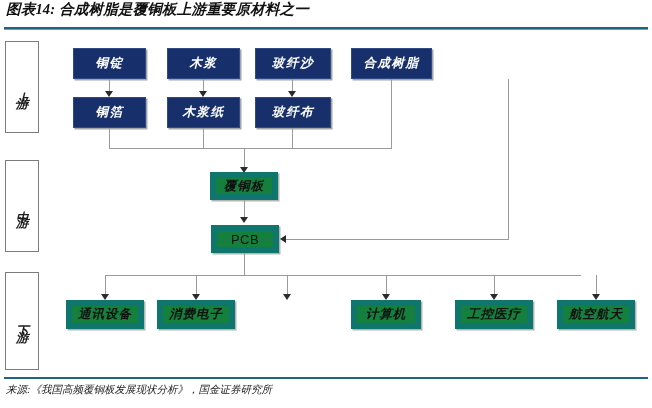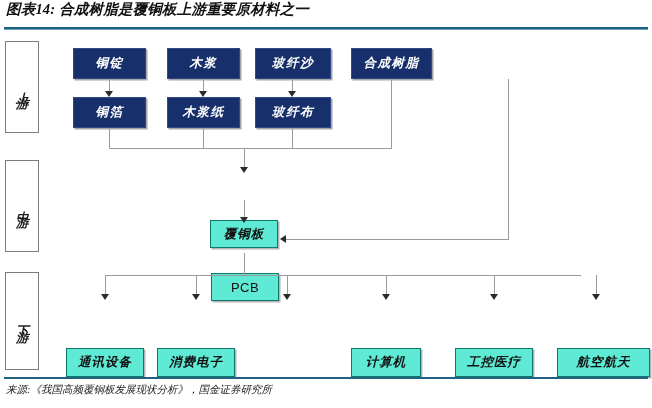--- a/index.html
+++ b/index.html
@@ -73,26 +73,25 @@
     box-shadow:1.5px 1.5px 0 rgba(150,150,150,.85);
   }
   .nbox span{
     color:#ffffff;font-size:12.5px;font-weight:bold;
     font-style:italic;letter-spacing:1.5px;white-space:nowrap;
   }
 
   
   .wbox{
     position:absolute;
-    background:#5eead4;
-    border:1px solid #0f766e;
+    background:#15803d;
+    border:6px solid #0f766e;
     box-sizing:border-box;
     display:flex;align-items:center;justify-content:center;
     box-shadow:1.5px 1.5px 0 rgba(150,150,150,.7);
-    margin-top:48px;
   }
   .wbox span{
     color:#111111;font-size:12.5px;
     font-style:italic;font-weight:bold;
     letter-spacing:1px;white-space:nowrap;
   }
   .wbox.latin span{font-style:normal;font-family:"Liberation Sans",sans-serif;font-weight:normal;font-size:13px;letter-spacing:0.5px;}
 
   
   .vline{position:absolute;width:1px;background:#9a9a9a;}
@@ -210,20 +209,20 @@
   </div>
   <div class="wbox" style="left:157px;top:300px;width:78px;height:29px;">
     <span>消费电子</span>
   </div>
   <div class="wbox" style="left:351px;top:300px;width:70px;height:29px;">
     <span>计算机</span>
   </div>
   <div class="wbox" style="left:455px;top:300px;width:78px;height:29px;">
     <span>工控医疗</span>
   </div>
-  <div class="wbox" style="left:557px;top:300px;width:93px;height:29px;">
+  <div class="wbox" style="left:557px;top:300px;width:78px;height:29px;">
     <span>航空航天</span>
   </div>
 
   <div class="foot-rule"></div>
   <div class="source">来源:《我国高频覆铜板发展现状分析》，国金证券研究所</div>
 
 </div>
 
 </body></html>

